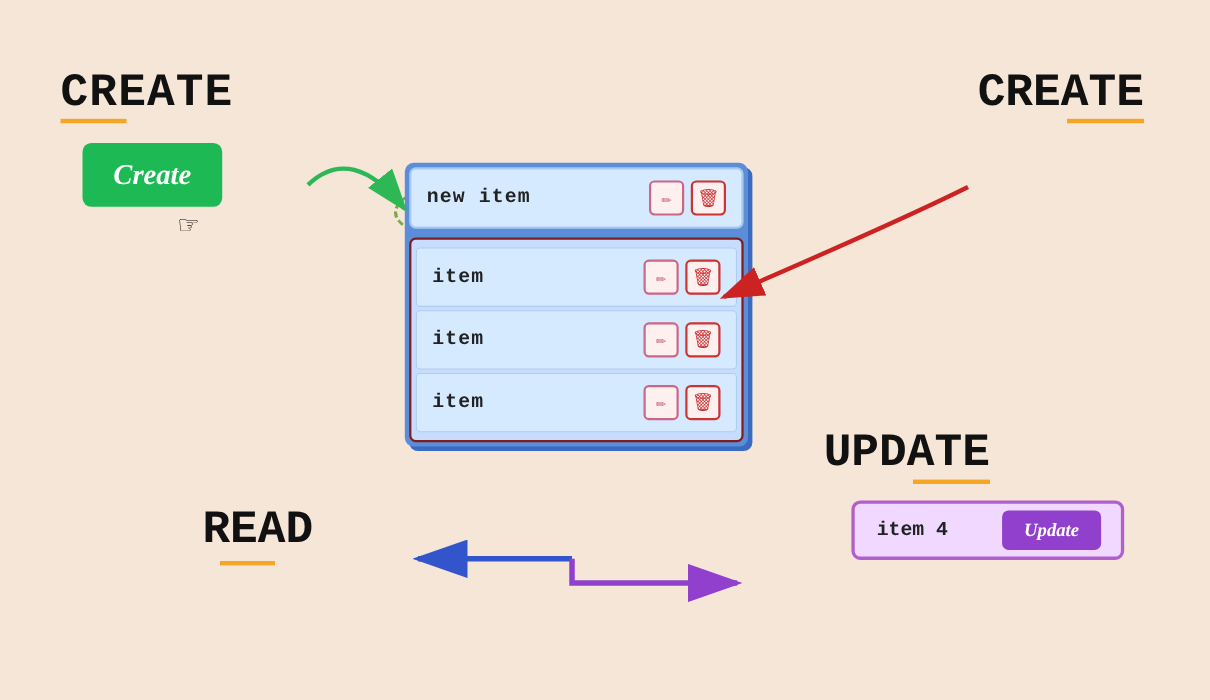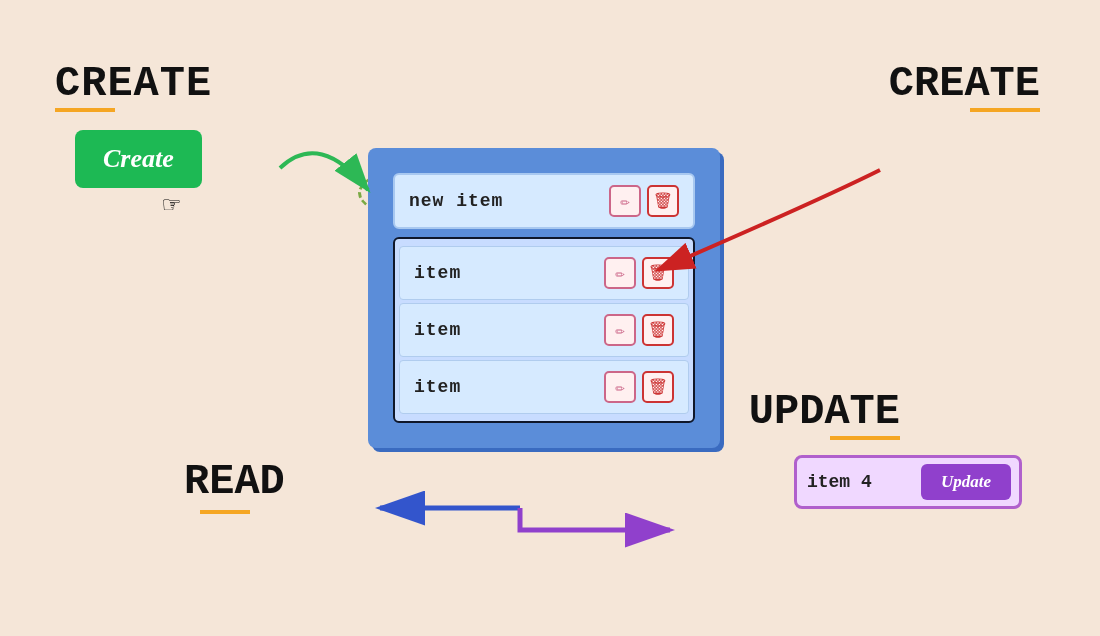--- a/index.html
+++ b/index.html
@@ -105,41 +105,41 @@
       width: 70px;
       height: 4px;
       background: #f5a623;
     }
 
     
     .list-container {
       position: absolute;
       top: 148px;
       left: 368px;
-      width: 352px;
+      width: 312px;
       background: #5b8dd9;
       border-radius: 8px;
-      padding: 25px;
+      padding: 4px;
       box-shadow: 4px 4px 0 #3a6bc0;
     }
 
     .new-item-row {
       background: #d6eaff;
       border: 2px solid #a8c8f0;
       border-radius: 6px;
       display: flex;
       align-items: center;
       justify-content: space-between;
       padding: 10px 14px;
       margin-bottom: 8px;
     }
 
     .items-section {
       background: #c8dcff;
-      border: 2px solid #0f172a;
+      border: 2px solid #7f1d1d;
       border-radius: 6px;
       padding: 4px;
     }
 
     .item-row {
       background: #d6eaff;
       border: 1px solid #b0ccee;
       border-radius: 4px;
       display: flex;
       align-items: center;
@@ -179,21 +179,21 @@
     
     .update-input-container {
       position: absolute;
       top: 455px;
       right: 78px;
       display: flex;
       align-items: center;
       background: #f0d8ff;
       border: 3px solid #b060cc;
       border-radius: 8px;
-      padding: 6px 8px;
+      padding: 6px 18px;
       gap: 6px;
     }
 
     .update-input {
       font-size: 18px;
       font-weight: 700;
       font-family: 'Courier New', monospace;
       background: transparent;
       border: none;
       outline: none;

